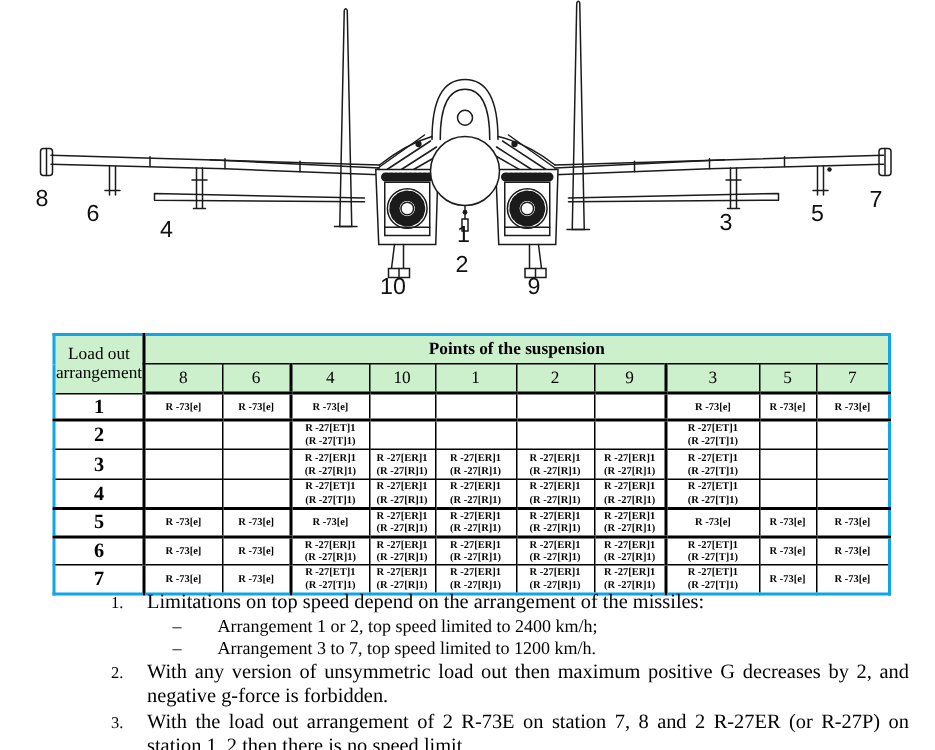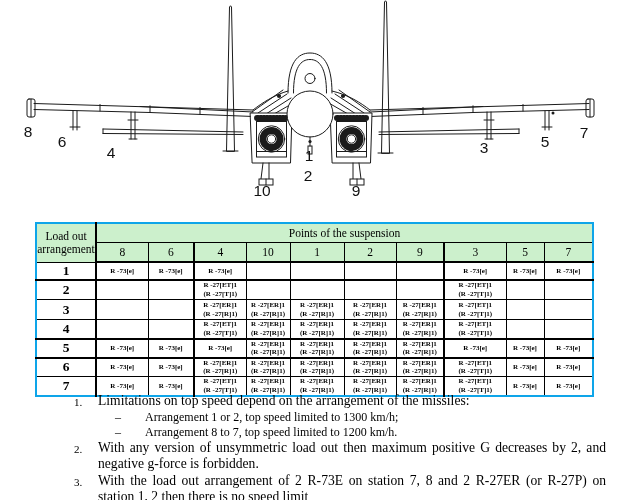--- a/index.html
+++ b/index.html
@@ -7,21 +7,21 @@
         font-family:"Liberation Serif",serif;color:#000;}
   .diagram{position:absolute;left:0;top:0;width:623px;height:212px;}
   .diagram svg{display:block;}
 
   
   .lo-table{position:absolute;left:35px;top:222px;width:557px;border-collapse:collapse;
             table-layout:fixed;border:2px solid #0ea5e9;}
   .lo-table th,.lo-table td{border:1px solid #000;padding:0;text-align:center;vertical-align:middle;}
   .corner{background:var(--hdr-green);font-size:11.5px;font-weight:normal;white-space:pre-line;
           line-height:13px;border-right-width:2px !important;}
-  .span-header{background:var(--hdr-green);font-size:11.5px;font-weight:normal;height:18px;}
+  .span-header{background:var(--hdr-green);font-size:11.5px;font-weight:bold;height:18px;}
   #cols-row th{background:var(--hdr-green);font-size:11.5px;font-weight:normal;height:18px;
                border-bottom:2px solid #000;}
   #cols-row th:nth-child(3),#cols-row th:nth-child(8){border-left-width:2px;}
   .lo-table tbody th{font-size:13.5px;font-weight:bold;border-right-width:2px;}
   .lo-table tbody td{font-size:7px;font-weight:bold;line-height:8.5px;white-space:pre-line;}
   .lo-table tbody td:nth-child(2),.lo-table tbody td:nth-child(4),
   .lo-table tbody td:nth-child(9){border-left-width:2px;}
   .lo-table tbody tr:nth-child(1) td,.lo-table tbody tr:nth-child(1) th,
   .lo-table tbody tr:nth-child(4) td,.lo-table tbody tr:nth-child(4) th,
   .lo-table tbody tr:nth-child(5) td,.lo-table tbody tr:nth-child(5) th{border-bottom-width:2px;}
@@ -290,25 +290,25 @@
   </table>
 
   <div class="notes" id="notes-list">
       <div class="note-item">
         <div class="note-row">
           <div class="note-num">1.</div>
           <div class="note-text">Limitations on top speed depend on the arrangement of the missiles:</div>
         </div>
         <div class="note-sub">
           <div class="sub-marker">–</div>
-          <div class="sub-text">Arrangement 1 or 2, top speed limited to 1300 km/h;</div>
+          <div class="sub-text">Arrangement 1 or 2, top speed limited to 2400 km/h;</div>
         </div>
         <div class="note-sub">
           <div class="sub-marker">–</div>
-          <div class="sub-text">Arrangement 8 to 7, top speed limited to 1200 km/h.</div>
+          <div class="sub-text">Arrangement 3 to 7, top speed limited to 1200 km/h.</div>
         </div>
       </div>
       <div class="note-item">
         <div class="note-row">
           <div class="note-num">2.</div>
           <div class="note-text">With any version of unsymmetric load out then maximum positive G decreases by 2, and negative g-force is forbidden.</div>
         </div>
       </div>
       <div class="note-item">
         <div class="note-row">

